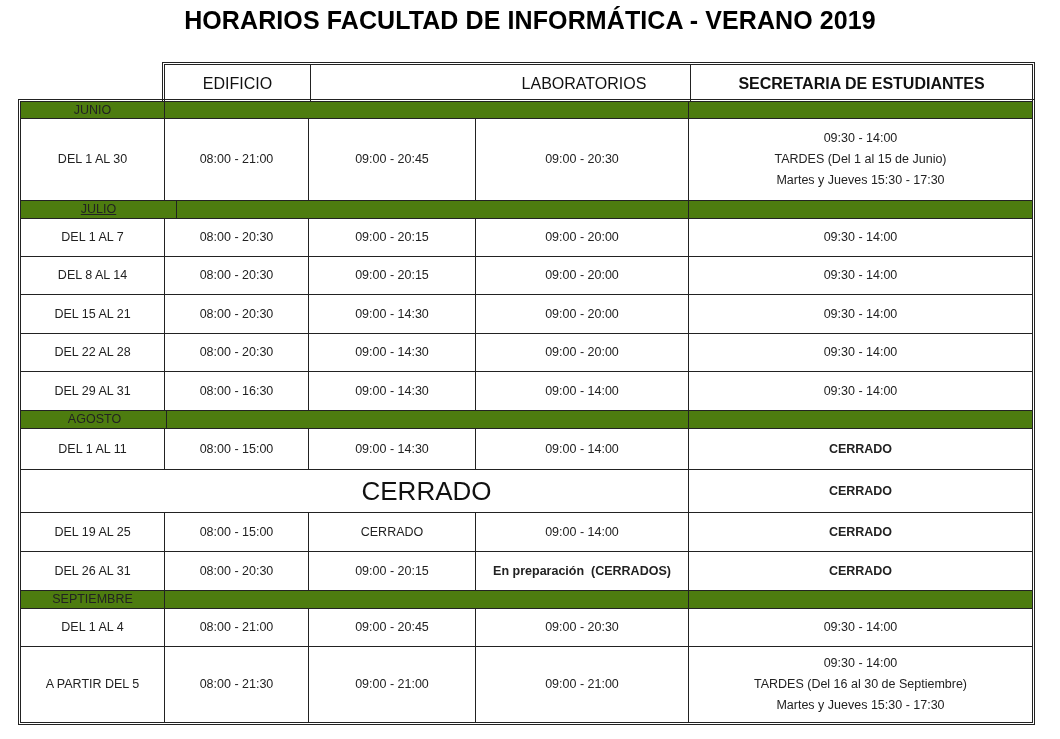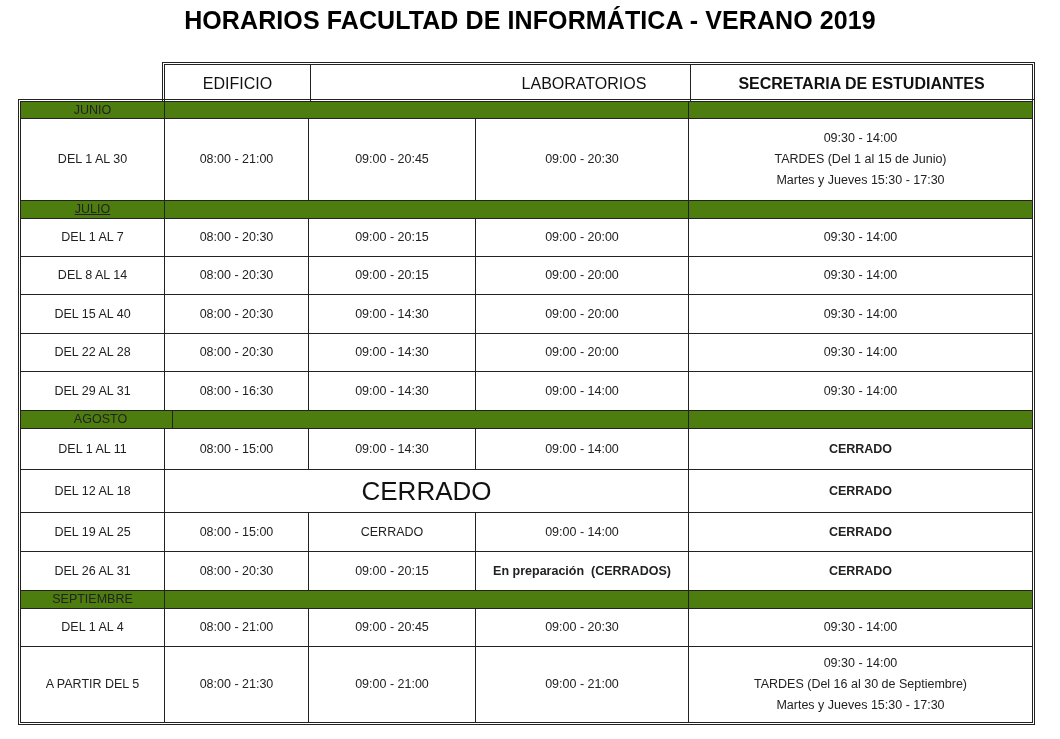--- a/index.html
+++ b/index.html
@@ -58,21 +58,21 @@
     <div class="cell" style="left:288px;width:167px;">09:00 - 20:45</div>
     <div class="cell" style="left:455px;width:213px;">09:00 - 20:30</div>
     <div class="cell last" style="left:668px;width:343px;line-height:21px;">
       <span>09:30 - 14:00</span>
       <span>TARDES (Del 1 al 15 de Junio)</span>
       <span>Martes y Jueves 15:30 - 17:30</span>
     </div>
   </div>
 
   <div class="row band" style="top:99px;height:18px;">
-    <div class="cell" style="left:0;width:144px;text-decoration:underline;">JULIO</div>
+    <div class="cell" style="left:0;width:156px;text-decoration:underline;">JULIO</div>
     <div class="cell" style="left:144px;width:524px;"></div>
     <div class="cell last" style="left:668px;width:343px;"></div>
   </div>
 
   <div class="row" style="top:117px;height:38px;">
     <div class="cell" style="left:0;width:144px;">DEL 1 AL 7</div>
     <div class="cell" style="left:144px;width:144px;">08:00 - 20:30</div>
     <div class="cell" style="left:288px;width:167px;">09:00 - 20:15</div>
     <div class="cell" style="left:455px;width:213px;">09:00 - 20:00</div>
     <div class="cell last" style="left:668px;width:343px;">09:30 - 14:00</div>
@@ -80,21 +80,21 @@
 
   <div class="row" style="top:155px;height:38px;">
     <div class="cell" style="left:0;width:144px;">DEL 8 AL 14</div>
     <div class="cell" style="left:144px;width:144px;">08:00 - 20:30</div>
     <div class="cell" style="left:288px;width:167px;">09:00 - 20:15</div>
     <div class="cell" style="left:455px;width:213px;">09:00 - 20:00</div>
     <div class="cell last" style="left:668px;width:343px;">09:30 - 14:00</div>
   </div>
 
   <div class="row" style="top:193px;height:39px;">
-    <div class="cell" style="left:0;width:144px;">DEL 15 AL 40</div>
+    <div class="cell" style="left:0;width:144px;">DEL 15 AL 21</div>
     <div class="cell" style="left:144px;width:144px;">08:00 - 20:30</div>
     <div class="cell" style="left:288px;width:167px;">09:00 - 14:30</div>
     <div class="cell" style="left:455px;width:213px;">09:00 - 20:00</div>
     <div class="cell last" style="left:668px;width:343px;">09:30 - 14:00</div>
   </div>
 
   <div class="row" style="top:232px;height:38px;">
     <div class="cell" style="left:0;width:144px;">DEL 22 AL 28</div>
     <div class="cell" style="left:144px;width:144px;">08:00 - 20:30</div>
     <div class="cell" style="left:288px;width:167px;">09:00 - 14:30</div>
@@ -104,35 +104,34 @@
 
   <div class="row" style="top:270px;height:39px;">
     <div class="cell" style="left:0;width:144px;">DEL 29 AL 31</div>
     <div class="cell" style="left:144px;width:144px;">08:00 - 16:30</div>
     <div class="cell" style="left:288px;width:167px;">09:00 - 14:30</div>
     <div class="cell" style="left:455px;width:213px;">09:00 - 14:00</div>
     <div class="cell last" style="left:668px;width:343px;">09:30 - 14:00</div>
   </div>
 
   <div class="row band" style="top:309px;height:18px;">
-    <div class="cell" style="left:8px;width:144px;">AGOSTO</div>
+    <div class="cell" style="left:2px;width:144px;">AGOSTO</div>
     <div class="cell" style="left:144px;width:524px;"></div>
     <div class="cell last" style="left:668px;width:343px;"></div>
   </div>
 
   <div class="row" style="top:327px;height:41px;">
     <div class="cell" style="left:0;width:144px;">DEL 1 AL 11</div>
     <div class="cell" style="left:144px;width:144px;">08:00 - 15:00</div>
     <div class="cell" style="left:288px;width:167px;">09:00 - 14:30</div>
     <div class="cell" style="left:455px;width:213px;">09:00 - 14:00</div>
     <div class="cell last bold" style="left:668px;width:343px;">CERRADO</div>
   </div>
 
   <div class="row" style="top:368px;height:43px;">
-    <div class="cell" style="left:0;width:144px;">DEL 12 AL 18</div>
     <div class="cell big" style="left:144px;width:524px;">CERRADO</div>
     <div class="cell last bold" style="left:668px;width:343px;">CERRADO</div>
   </div>
 
   <div class="row" style="top:411px;height:39px;">
     <div class="cell" style="left:0;width:144px;">DEL 19 AL 25</div>
     <div class="cell" style="left:144px;width:144px;">08:00 - 15:00</div>
     <div class="cell" style="left:288px;width:167px;">CERRADO</div>
     <div class="cell" style="left:455px;width:213px;">09:00 - 14:00</div>
     <div class="cell last bold" style="left:668px;width:343px;">CERRADO</div>

